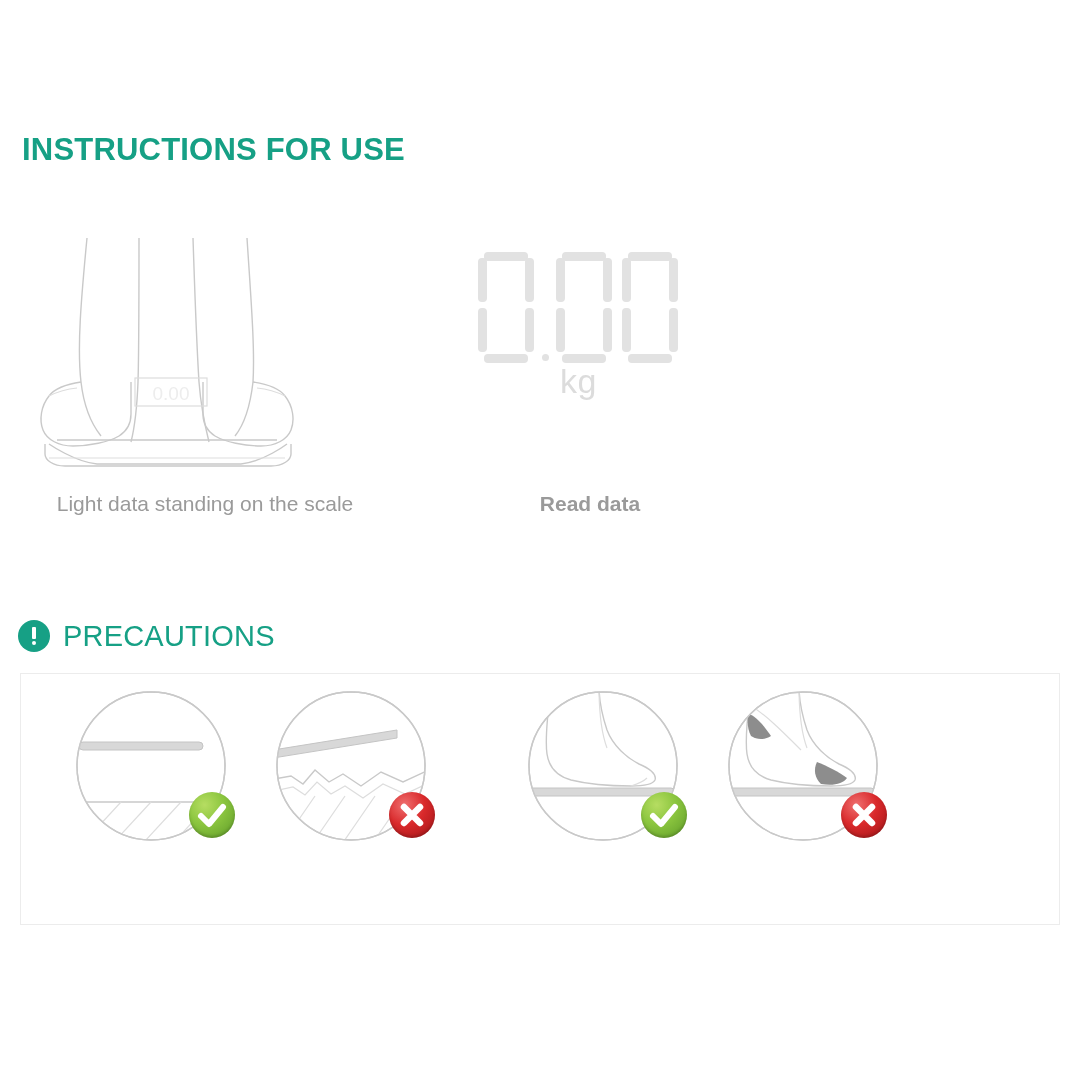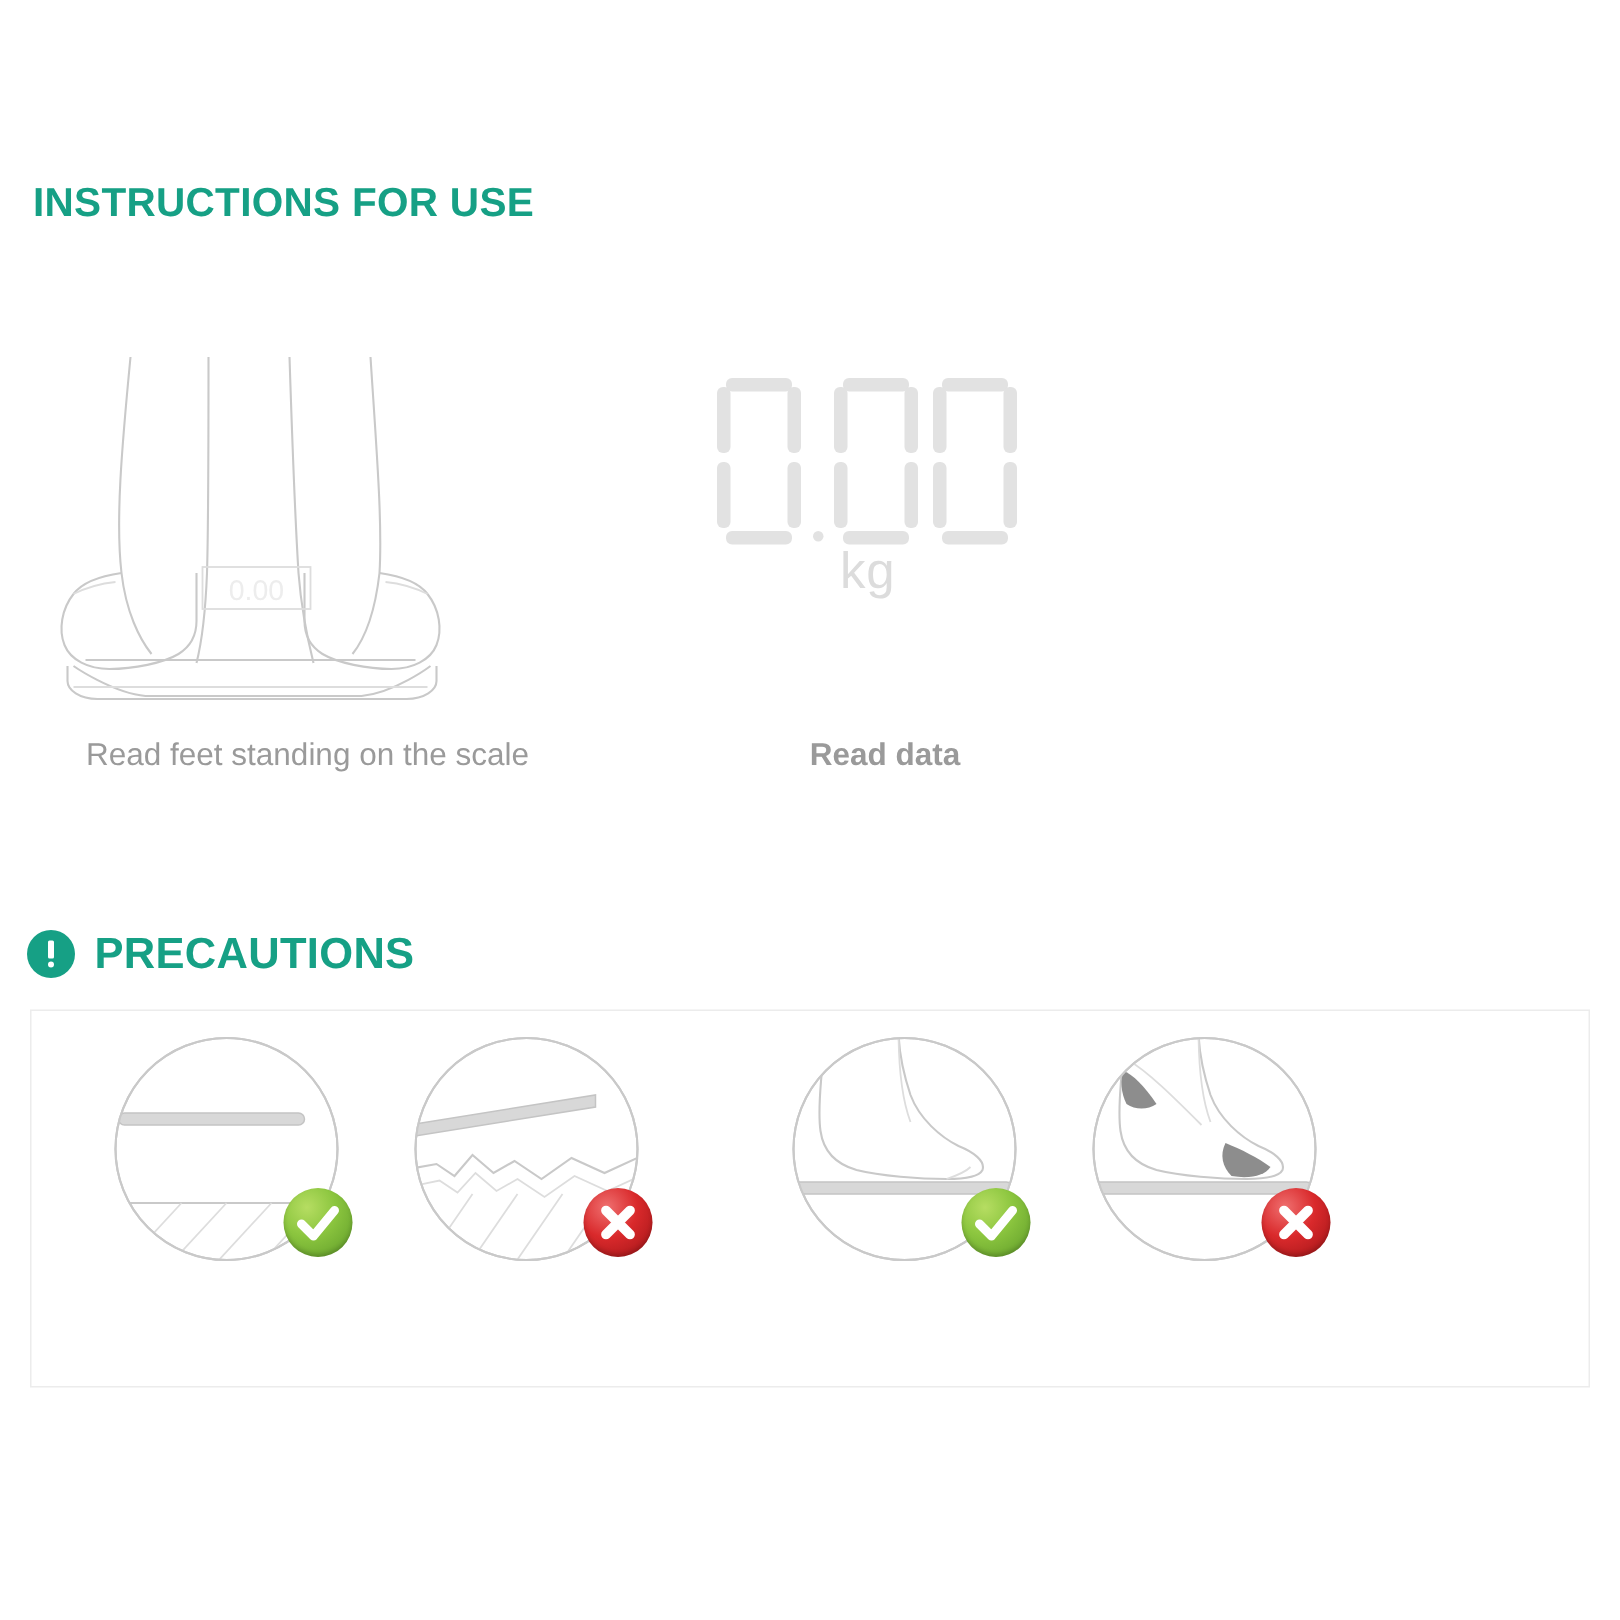--- a/index.html
+++ b/index.html
@@ -12,22 +12,22 @@
     height: 1080px;
     position: relative;
     font-family: "Liberation Sans", sans-serif;
     overflow: hidden;
   }
 
   
   .section-title {
     position: absolute;
     left: 22px;
-    top: 120px;
-    font-size: 27px;
+    top: 132px;
+    font-size: 31px;
     font-weight: bold;
     letter-spacing: 0.2px;
     color: #16a085;
     white-space: nowrap;
   }
 
   .steps {
     position: absolute;
     left: 0;
     top: 230px;
@@ -127,21 +127,21 @@
     position: absolute;
     left: 14px;
     top: 21px;
     width: 4px;
     height: 4px;
     background: #ffffff;
     border-radius: 50%;
   }
   .precautions-title {
     font-size: 29px;
-    font-weight: bold;
+    font-weight: normal;
     color: #16a085;
     letter-spacing: 0.2px;
     white-space: nowrap;
   }
 
   .precautions-panel {
     position: absolute;
     left: 20px;
     top: 673px;
     width: 1040px;
@@ -220,21 +220,21 @@
         <path class="art-line" d="M22 210 L242 210"></path>
         <path class="art-line" d="M14 214 C14 214 40 232 62 234 L206 234 C228 232 252 214 252 214"></path>
 
         <path class="art-line" d="M10 214 L10 224 C10 230 18 236 30 236 L236 236 C248 236 256 230 256 224 L256 214"></path>
         <path class="art-line-soft" d="M14 228 L250 228"></path>
 
         <rect class="art-line-soft" x="100" y="148" width="72" height="28" fill="none"></rect>
         <text x="136" y="170" text-anchor="middle" font-family="Liberation Sans, sans-serif" font-size="19" fill="#ededed">0.00</text>
       </svg>
     </div>
-    <div class="step-caption">Read feet standing on the scale</div>
+    <div class="step-caption">Light data standing on the scale</div>
   </div>
 
   <div class="step step-2">
     <div class="step-art">
       <div class="lcd">
 
         <div class="seg seg-h" style="left:6px;  top:0px;   width:44px;"></div>
         <div class="seg seg-v" style="left:0px;  top:6px;   height:44px;"></div>
         <div class="seg seg-v" style="left:47px; top:6px;   height:44px;"></div>
         <div class="seg seg-v" style="left:0px;  top:56px;  height:44px;"></div>

